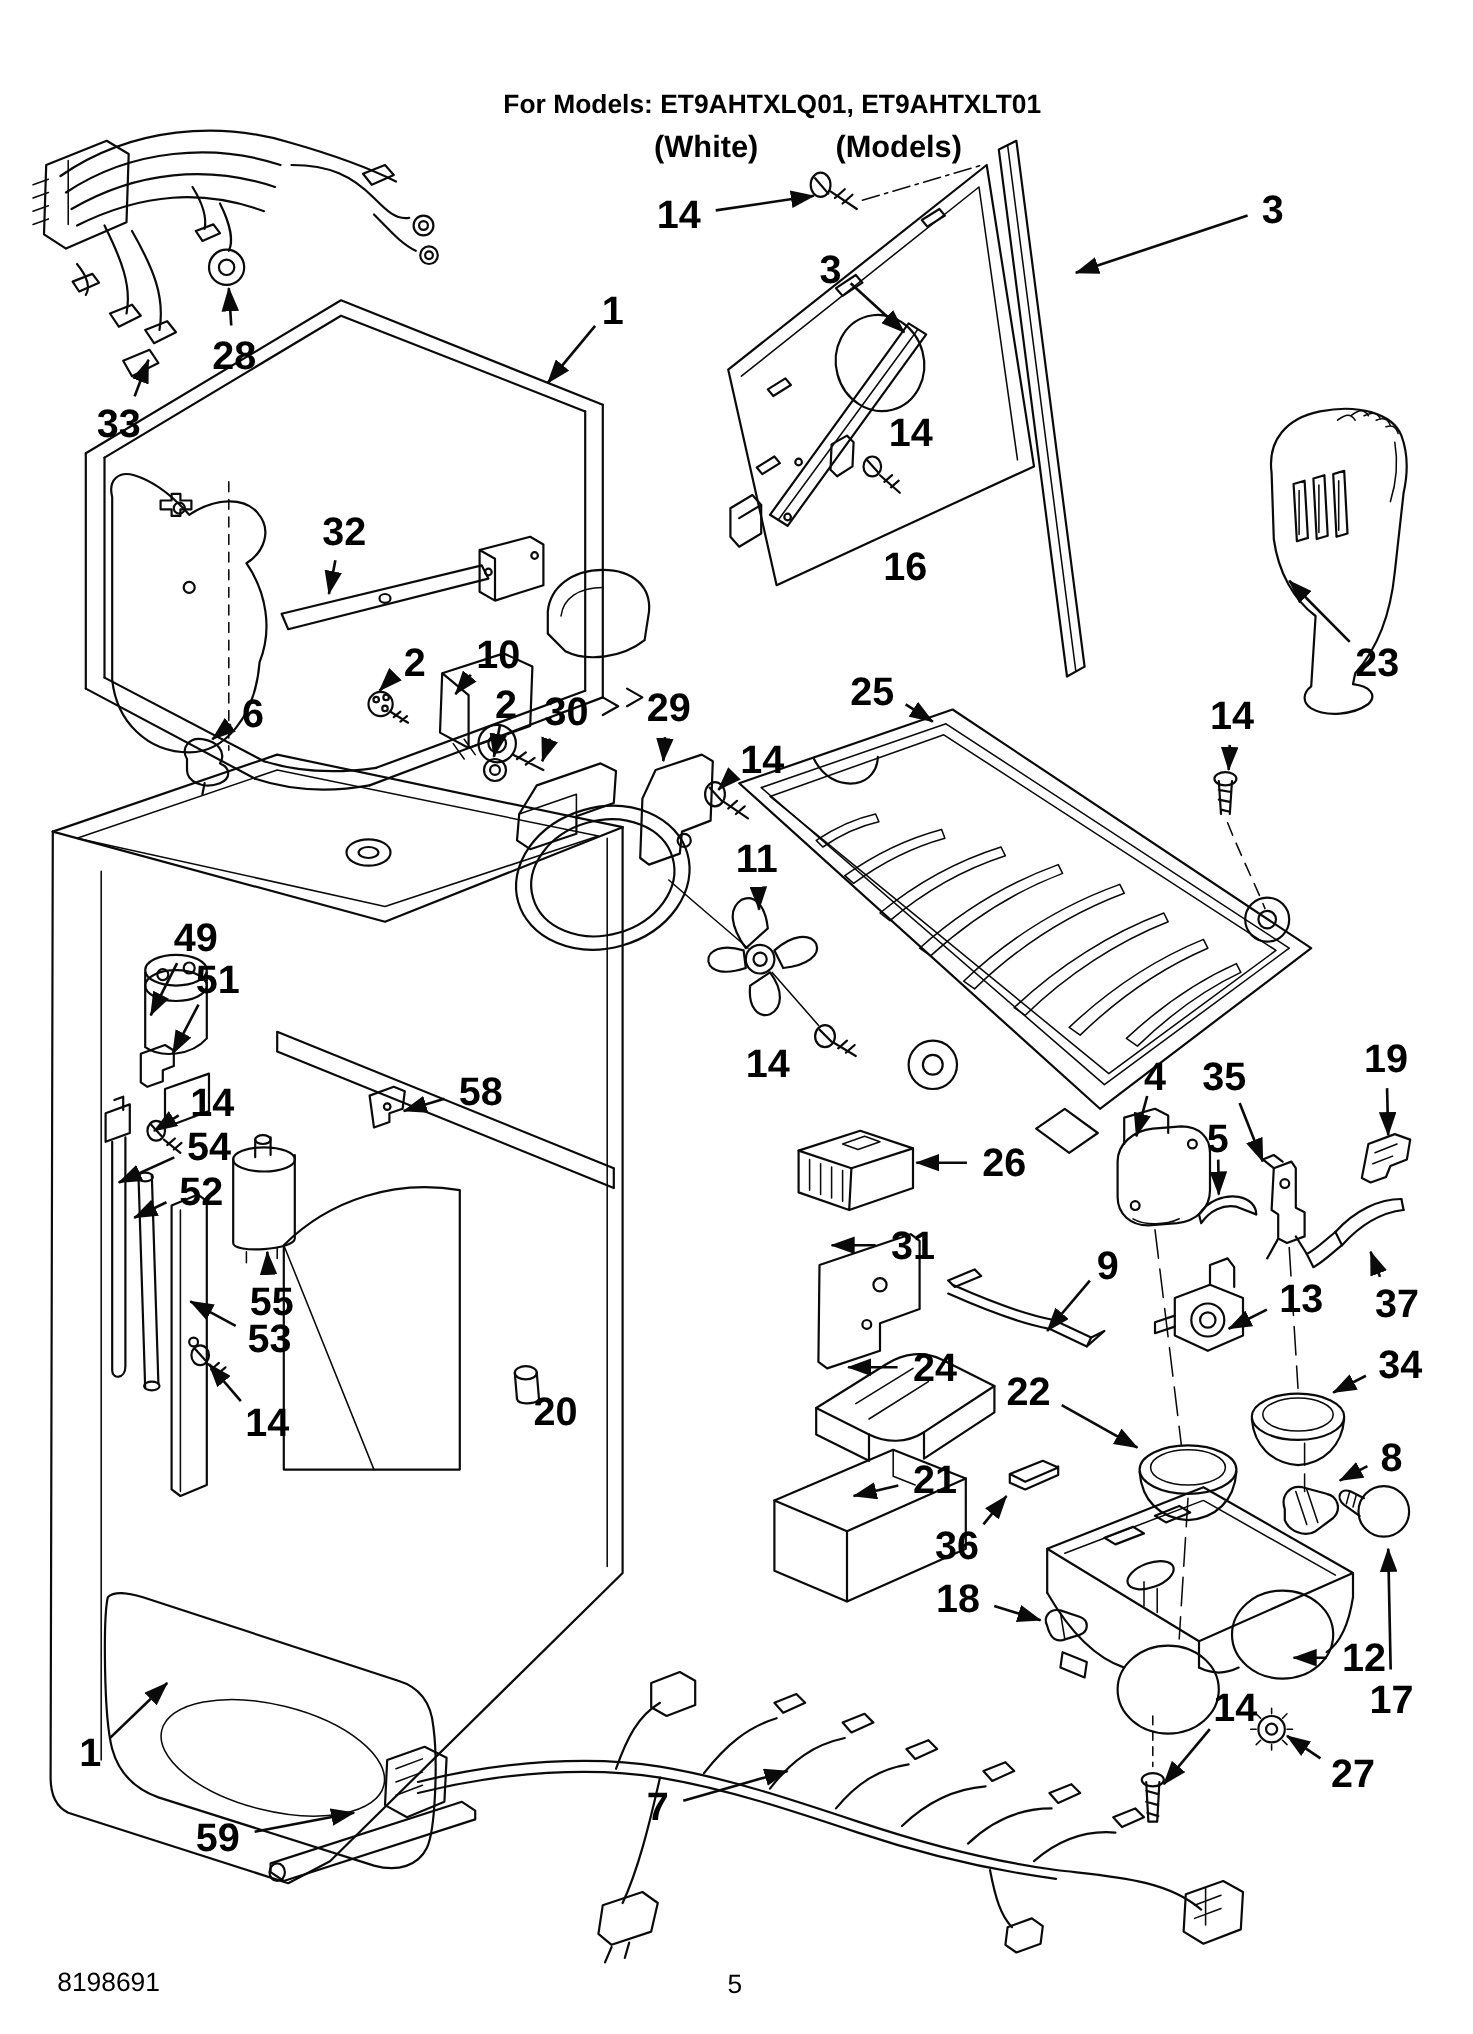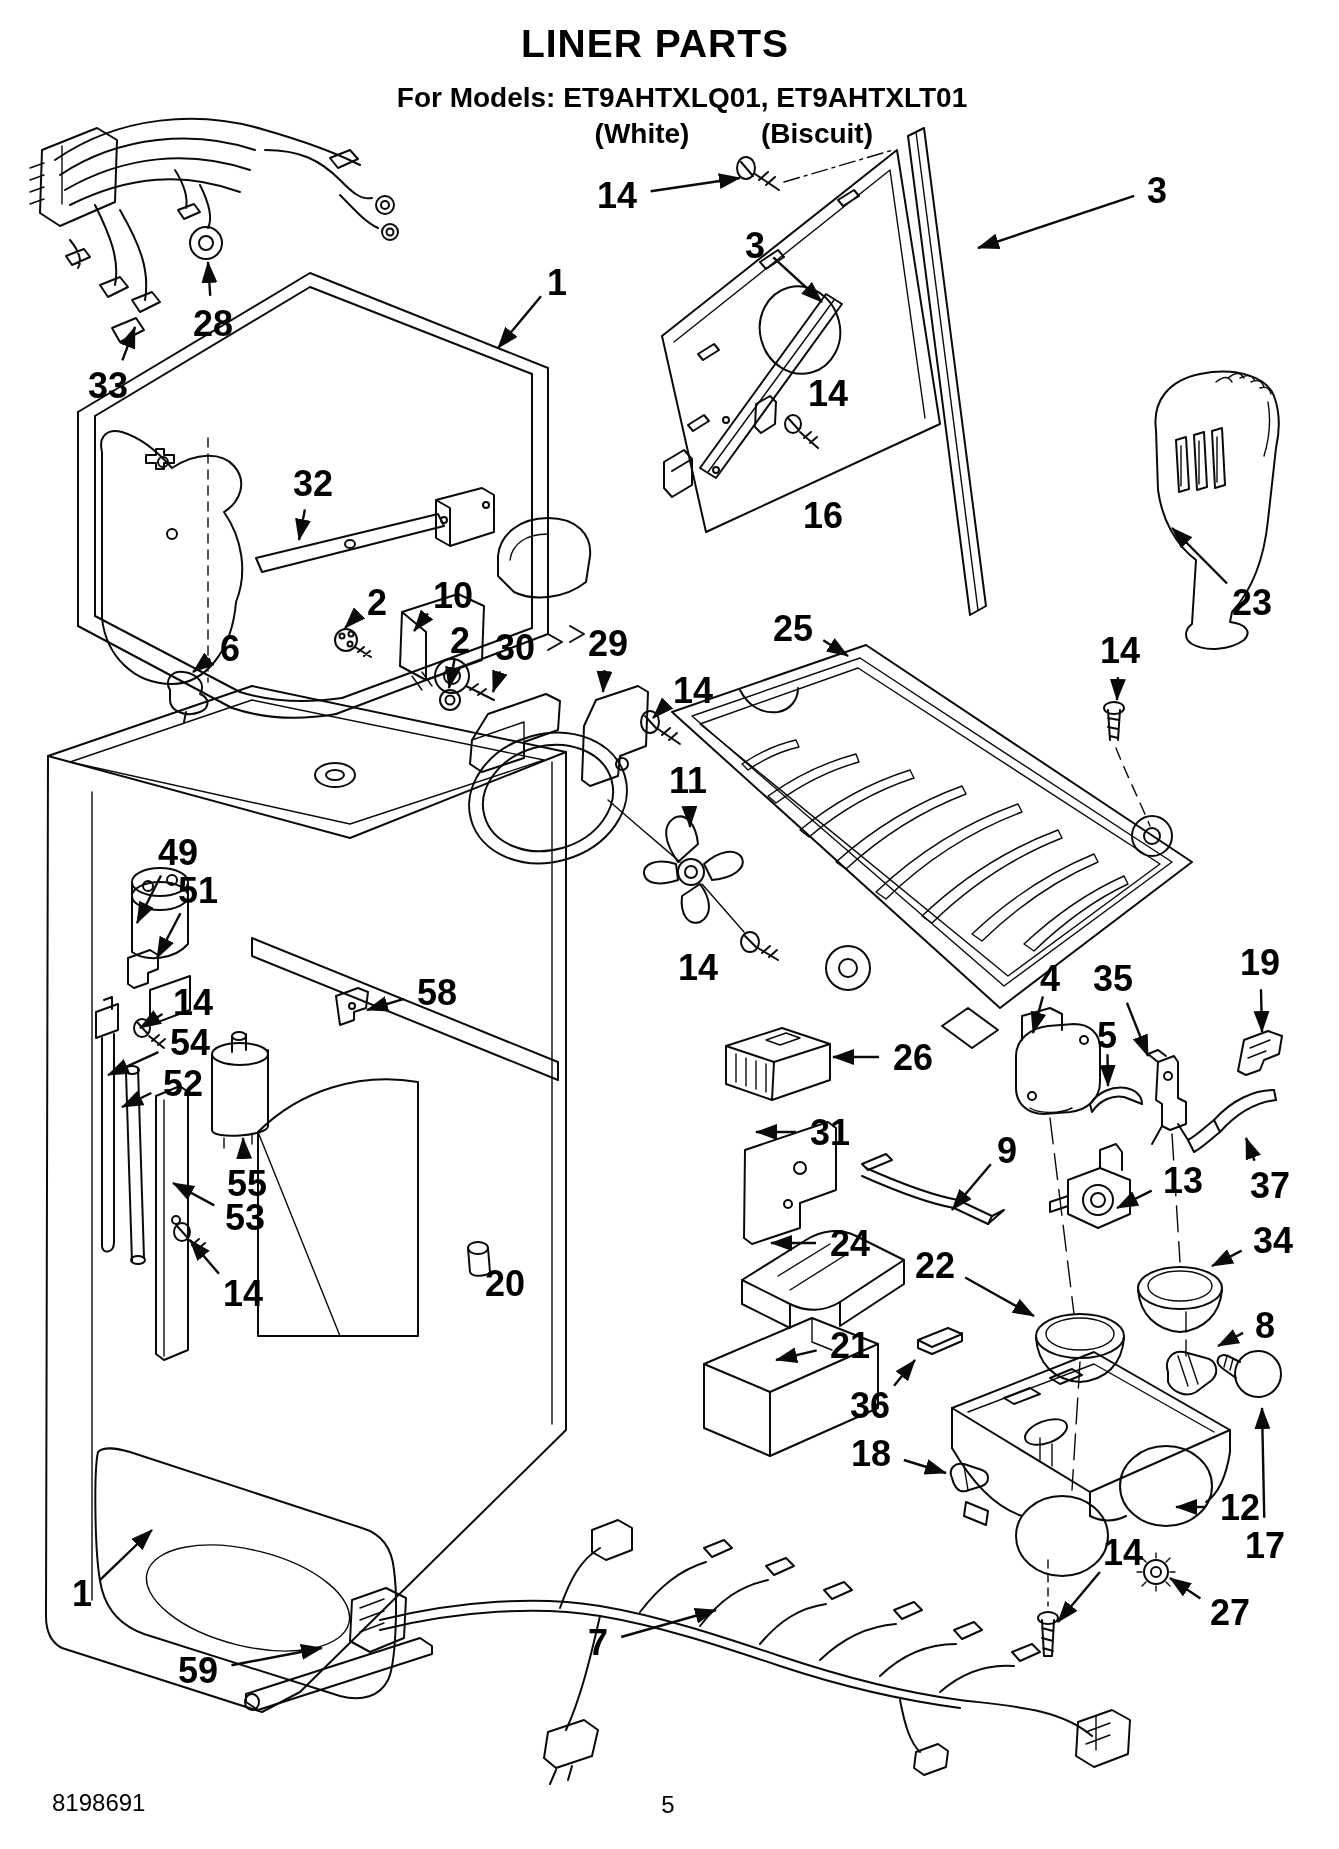--- a/index.html
+++ b/index.html
@@ -1,40 +1,39 @@
 <!DOCTYPE html>
 <html><head>
 <meta charset="utf-8">
 <style>
   html,body{margin:0;padding:0;background:#e8e8e8;}
   .page{position:relative;width:1339px;height:1849px;background:#ffffff;
         font-family:"Liberation Sans",sans-serif;color:#000;overflow:hidden;margin:0 auto;}
   .hdr{position:absolute;transform:translateX(-50%);white-space:nowrap;font-weight:bold;}
   .title{top:22px;left:655px;font-size:39px;letter-spacing:1px;}
-  .models{top:82px;left:682px;font-size:28px;}
+  .models{top:82px;left:702px;font-size:24px;}
   .variant{top:118px;font-size:28px;}
   .v-left{left:642px;}
   .v-right{left:817px;}
   .ftr{position:absolute;font-size:24px;}
   .doc-num{left:52px;top:1789px;}
   .page-num{left:668px;top:1791px;transform:translateX(-50%);}
   svg.art{position:absolute;left:0;top:0;}
   svg.art text{font-family:"Liberation Sans",sans-serif;font-weight:bold;font-size:36px;fill:#000;}
   .ink{stroke:#0a0a0a;fill:none;stroke-width:2px;stroke-linecap:round;stroke-linejoin:round;}
   .thin{stroke-width:1.4px;}
 </style>
 </head>
 <body>
 
 <div class="page">
 
-  <div class="hdr title">LINER PARTS</div>
   <div class="hdr models">For Models: ET9AHTXLQ01, ET9AHTXLT01</div>
   <div class="hdr variant v-left">(White)</div>
-  <div class="hdr variant v-right">(Biscuit)</div>
+  <div class="hdr variant v-right">(Models)</div>
 
   <svg class="art" width="1339" height="1849" viewBox="0 0 1339 1849">
     <defs>
       <marker id="arw" markerWidth="22" markerHeight="16" refX="21" refY="8" orient="auto" markerUnits="userSpaceOnUse">
         <path d="M0,0 L22,8 L0,16 Z" fill="#0a0a0a"></path>
       </marker>
     </defs>
 
     <g class="ink">
       <path d="M55,160 C120,115 200,110 265,130 C300,140 330,150 360,165"></path>

